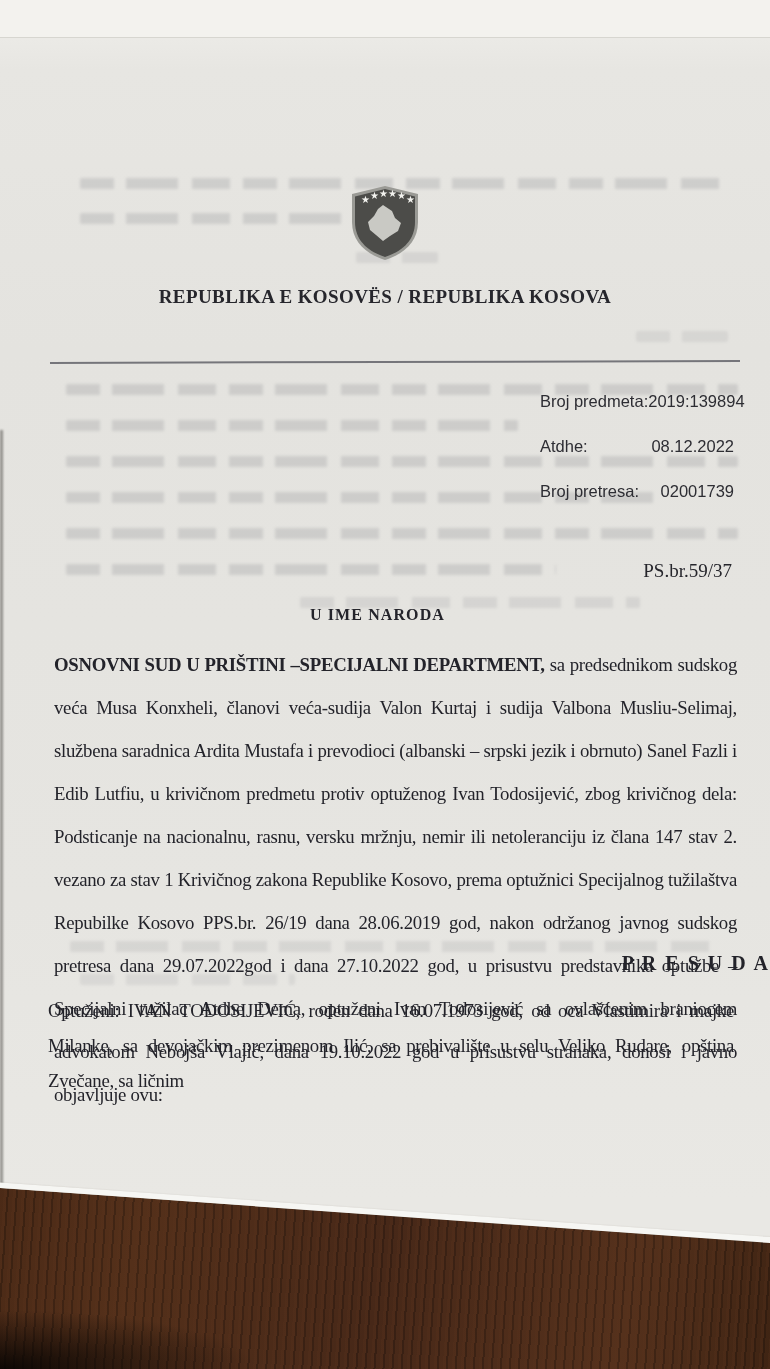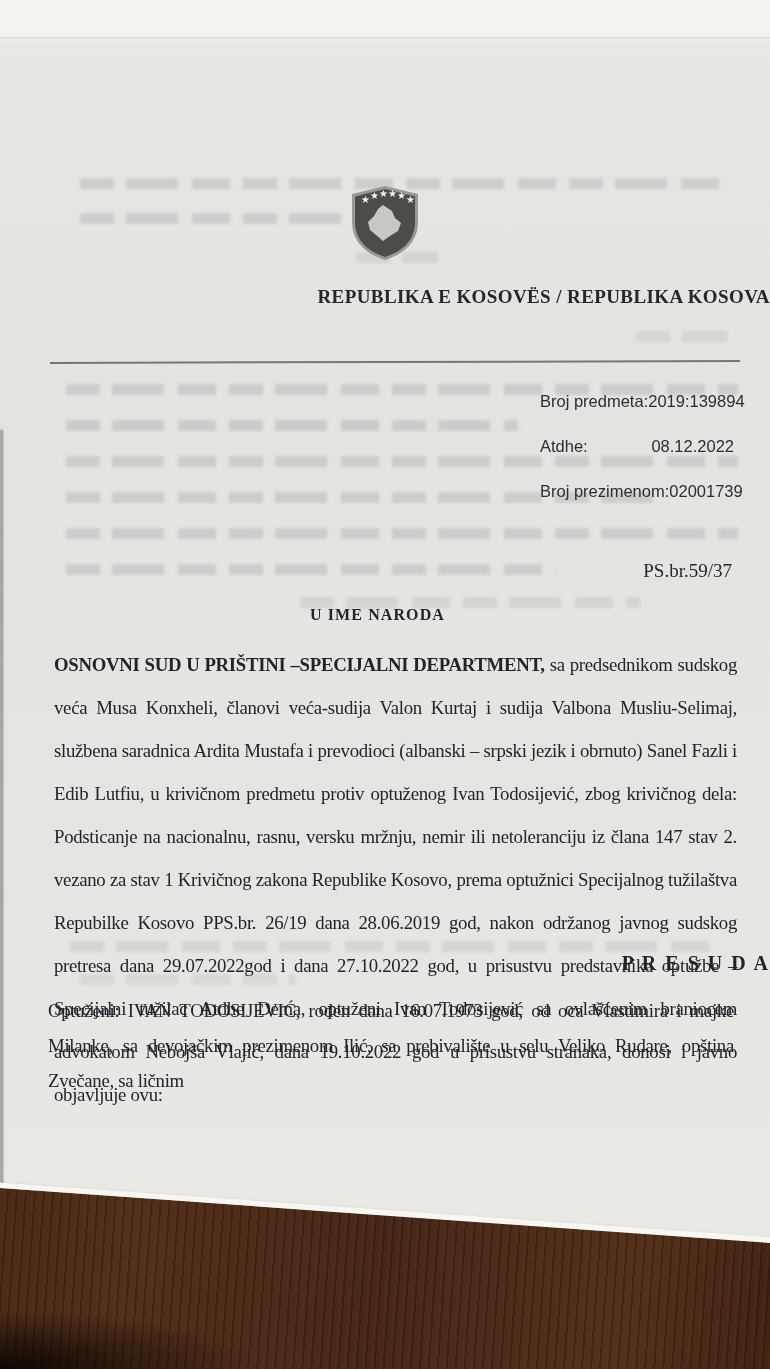--- a/index.html
+++ b/index.html
@@ -96,34 +96,34 @@
       <path d="M36 4 L66 11.5 V37 C66 55.5 53 66.5 36 72 C19 66.5 6 55.5 6 37 V11.5 Z" fill="#4c4c49"></path>
       <path d="M34 20 L43 26 L46 33 L52 38 L49 46 L41 51 L34 56 L27 50 L21 45 L19 37 L25 31 L29 24 Z" fill="#c9c9c4"></path>
       <text x="12" y="18" font-size="10" fill="#f2f2ee">★</text>
       <text x="21" y="14" font-size="10" fill="#f2f2ee">★</text>
       <text x="30" y="12" font-size="10" fill="#f2f2ee">★</text>
       <text x="39" y="12" font-size="10" fill="#f2f2ee">★</text>
       <text x="48" y="14" font-size="10" fill="#f2f2ee">★</text>
       <text x="57" y="18" font-size="10" fill="#f2f2ee">★</text>
     </svg>
 
-    <div class="header-line" style="top:286px;text-align:right;">REPUBLIKA E KOSOVËS / REPUBLIKA KOSOVA</div>
+    <div class="header-line" style="top:286px;">REPUBLIKA E KOSOVËS / REPUBLIKA KOSOVA</div>
     <div class="rule"></div>
 
     <div class="meta">
       <div class="meta-row">
         <span>Broj predmeta:</span>
         <span>2019:139894</span>
       </div>
       <div class="meta-row">
         <span>Atdhe:</span>
         <span>08.12.2022</span>
       </div>
       <div class="meta-row">
-        <span>Broj prezimenom:</span>
+        <span>Broj pretresa:</span>
         <span>02001739</span>
       </div>
     </div>
 
     <div class="ps-ref">PS.br.59/37</div>
 
     <div class="u-ime">U IME NARODA</div>
 
     <div class="body-para"><span style="font-weight:bold;">OSNOVNI SUD U PRIŠTINI –SPECIJALNI DEPARTMENT,</span><span> sa predsednikom sudskog veća Musa Konxheli, članovi veća-sudija Valon Kurtaj i  sudija Valbona Musliu-Selimaj, službena saradnica Ardita Mustafa i prevodioci (albanski – srpski jezik i obrnuto) Sanel Fazli i Edib Lutfiu, u krivičnom predmetu protiv  optuženog Ivan Todosijević, zbog  krivičnog dela: Podsticanje na nacionalnu, rasnu, versku mržnju, nemir ili netoleranciju iz člana 147 stav 2. vezano za  stav 1 Krivičnog zakona Republike Kosovo, prema optužnici Specijalnog tužilaštva Repubilke Kosovo PPS.br. 26/19 dana 28.06.2019 god, nakon održanog javnog sudskog pretresa dana 29.07.2022god i dana 27.10.2022 god, u prisustvu predstavnika optužbe – Specijalni tužilac Atdhe Dema, optuženi Ivan Todosijević sa ovlašćenim braniocem advokatom Nebojša Vlajić, dana 19.10.2022 god u prisustvu  stranaka, donosi i  javno objavljuje ovu:</span></div>
 

